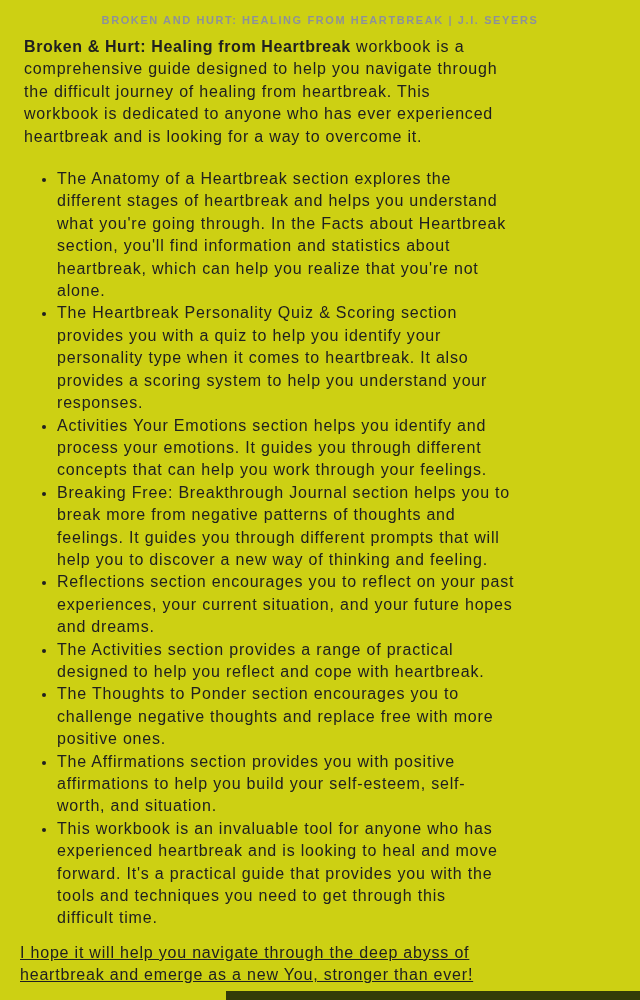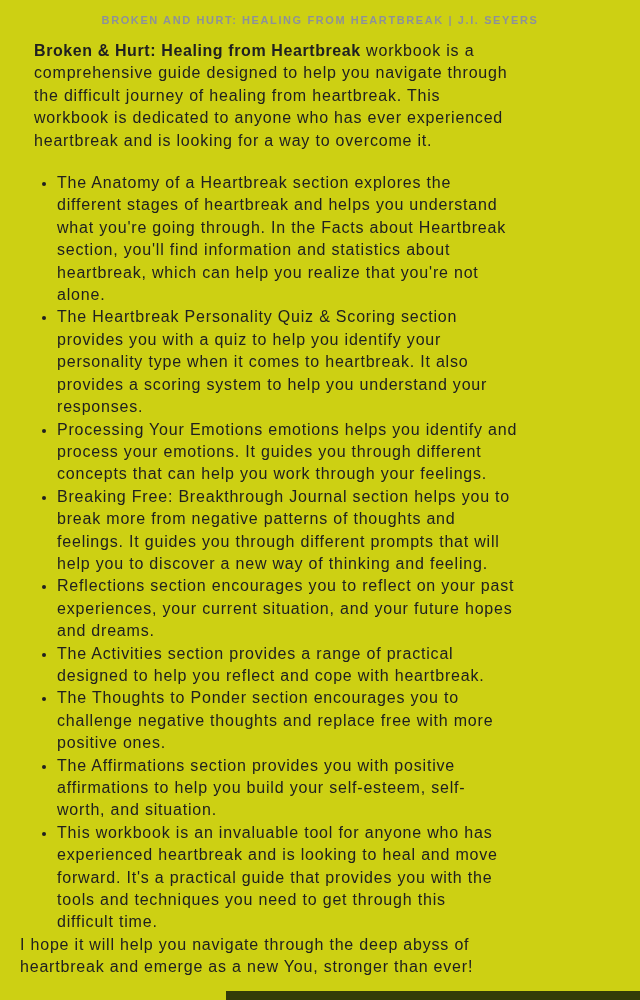--- a/index.html
+++ b/index.html
@@ -25,43 +25,44 @@
     color: #8d919a;
     margin: 0 0 10px 0;
     white-space: nowrap;
   }
   .body-text {
     font-size: 16px;
     line-height: 22.4px;
     letter-spacing: 0.8px;
   }
   .intro {
-    margin: 14px;
+    margin: 4px;
   }
   .intro .pre, .sections li, .closing {
     white-space: pre-line;
   }
   .intro strong {
     font-weight: 700;
     letter-spacing: 0.6px;
   }
   ul.sections {
-    margin: 20px 0 0 0;
+    margin: 20px 0 12px 0;
     padding: 0 0 0 37px;
     list-style: disc outside;
   }
   ul.sections li {
     margin: 0;
     padding: 0;
   }
   ul.sections li::marker {
     font-size: 14px;
   }
   .closing {
     margin: 0;
+    text-decoration: underline;
   }
   .bottom-bar {
     position: absolute;
     left: 226px;
     right: 0;
     bottom: 0;
     height: 9px;
     background: #333b08;
   }
 </style>
@@ -82,21 +83,21 @@
 different stages of heartbreak and helps you understand
 what you're going through. In the Facts about Heartbreak
 section, you'll find information and statistics about
 heartbreak, which can help you realize that you're not
 alone.</li>
     <li>The Heartbreak Personality Quiz &amp; Scoring section
 provides you with a quiz to help you identify your
 personality type when it comes to heartbreak. It also
 provides a scoring system to help you understand your
 responses.</li>
-    <li>Processing Your Emotions emotions helps you identify and
+    <li>Activities Your Emotions section helps you identify and
 process your emotions. It guides you through different
 concepts that can help you work through your feelings.</li>
     <li>Breaking Free: Breakthrough Journal section helps you to
 break more from negative patterns of thoughts and
 feelings. It guides you through different prompts that will
 help you to discover a new way of thinking and feeling.</li>
     <li>Reflections section encourages you to reflect on your past
 experiences, your current situation, and your future hopes
 and dreams.</li>
     <li>The Activities section provides a range of practical

